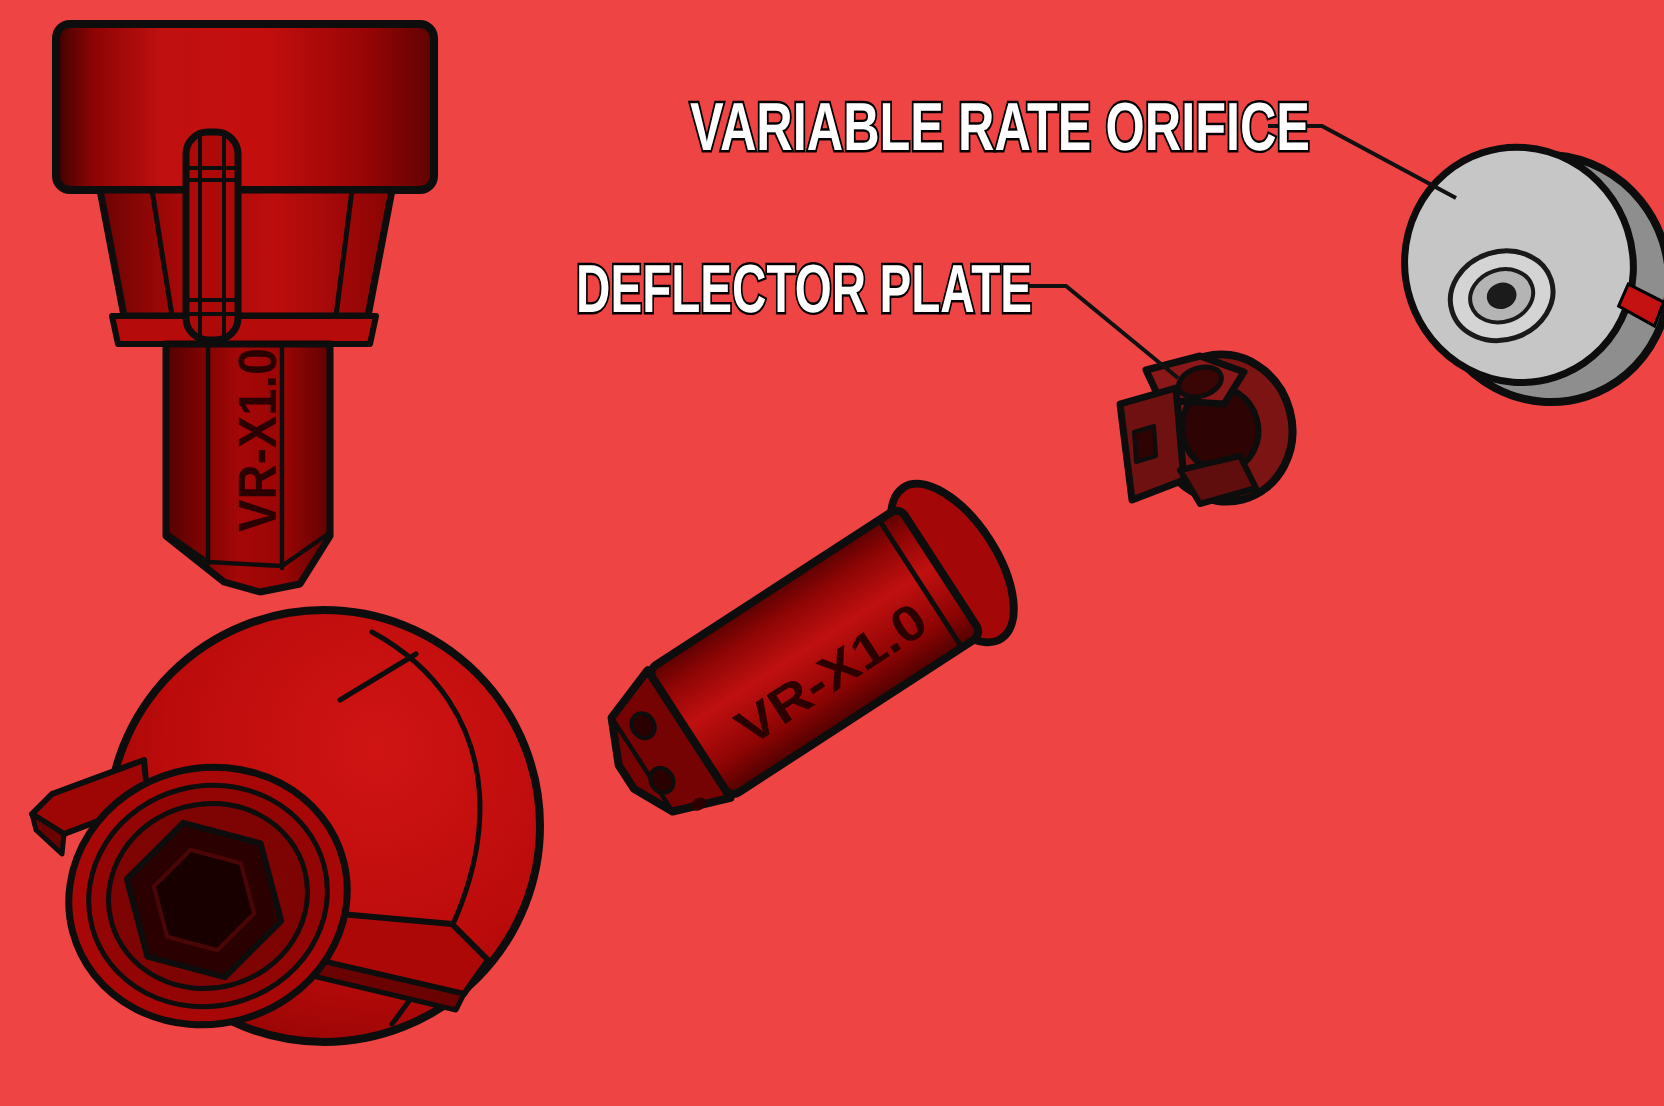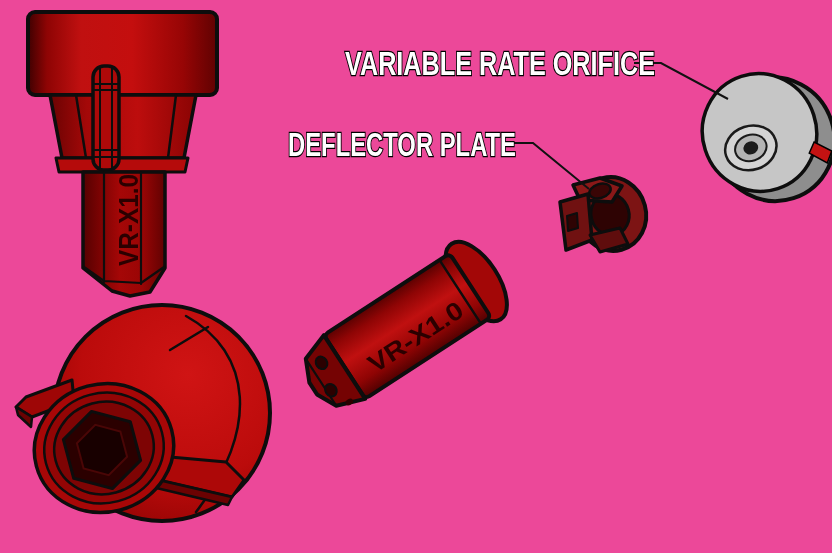--- a/index.html
+++ b/index.html
@@ -1,16 +1,16 @@
 <!DOCTYPE html>
 <html><head>
 <meta charset="utf-8">
 <style>
   html,body{margin:0;padding:0;background:#ffffff;}
-  .canvas{position:relative;width:832px;height:553px;background:#ec4899;overflow:hidden;}
+  .canvas{position:relative;width:832px;height:553px;background:#ef4444;overflow:hidden;}
   svg{position:absolute;left:0;top:0;}
   svg text{font-family:"Liberation Sans","DejaVu Sans",sans-serif;}
   .callout-label{font-weight:bold;font-size:34px;fill:#ffffff;stroke:#000000;stroke-width:2.4px;paint-order:stroke;letter-spacing:0px;}
   .marking{font-weight:bold;fill:#2b0000;}
   .outline{stroke:#0d0d0d;stroke-linejoin:round;stroke-linecap:round;}
 </style>
 </head>
 <body>
 
 <div class="canvas">

